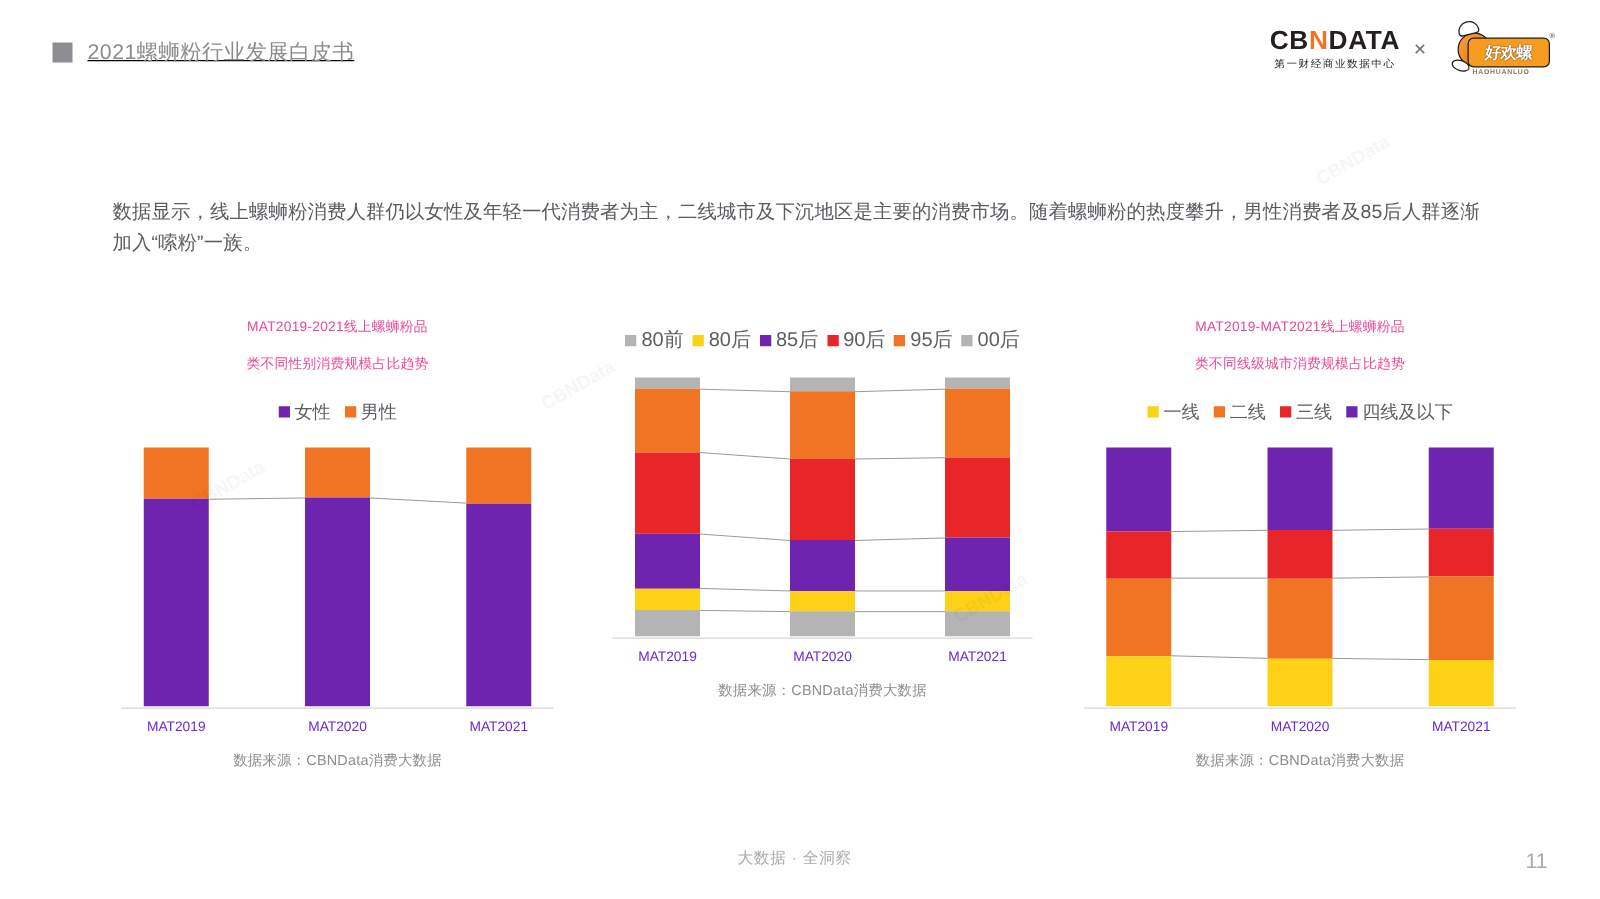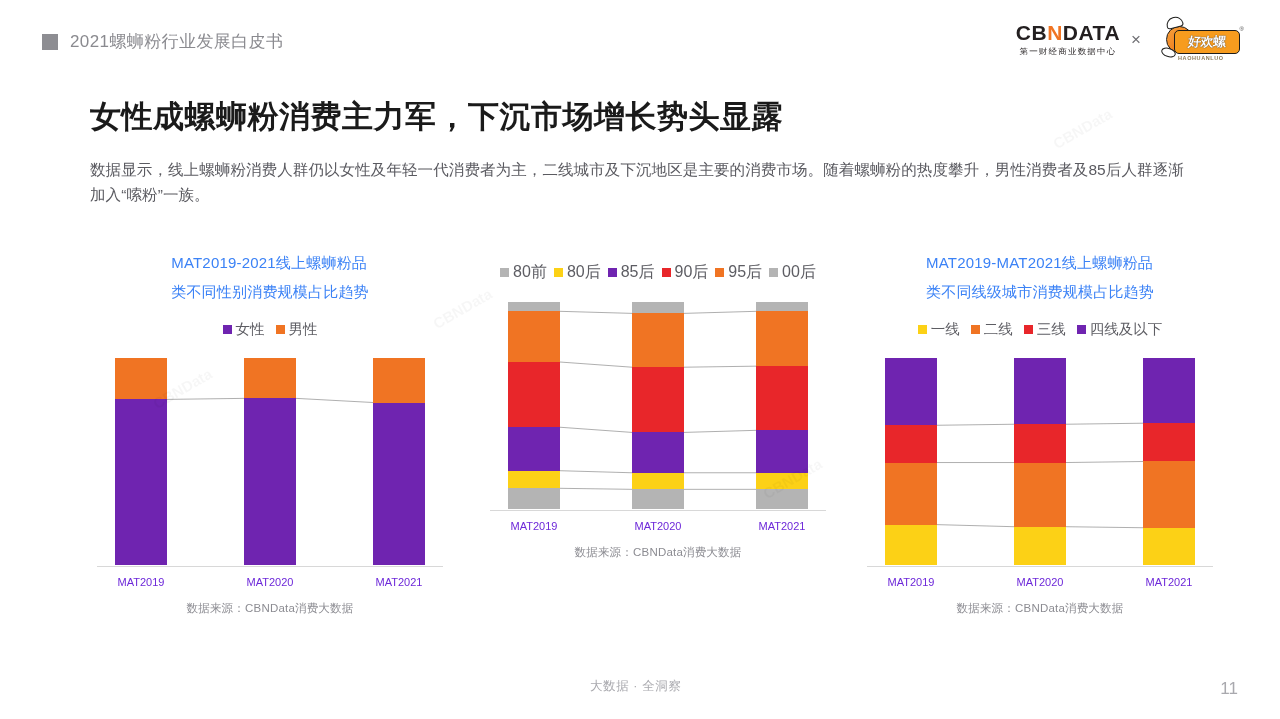--- a/index.html
+++ b/index.html
@@ -21,20 +21,21 @@
     position: absolute;
     top: 0; left: 0;
     width: 1280px; height: 78px;
   }
   .header-left {
     position: absolute;
     left: 42px; top: 30px;
     display: flex;
     align-items: center;
     gap: 12px;
+    text-decoration: underline;
   }
   .header-square {
     width: 16px; height: 16px;
     background: #8d8d92;
     flex: 0 0 auto;
   }
   .header-title {
     font-size: 17px;
     color: #8a8a8f;
     letter-spacing: 0.4px;
@@ -172,23 +173,23 @@
     width: 370px;
     display: flex;
     flex-direction: column;
     align-items: center;
   }
   .chart-card.c1 { margin-left: 85px; }
   .chart-card.c2 { margin-left: 18px; }
   .chart-card.c3 { margin-left: 12px; }
 
   .chart-title {
-    font-size: 15px;
-    color: #3b82f6;
-    text-align: left;
+    font-size: 11px;
+    color: #ec4899;
+    text-align: center;
     line-height: 29px;
     letter-spacing: 0.2px;
     white-space: nowrap;
   }
   .chart-legend {
     display: flex;
     align-items: center;
     justify-content: center;
     margin-top: 14px;
     gap: 11px;
@@ -319,21 +320,20 @@
         </div>
         <div class="brand-badge">
           <span class="brand-badge-text">好欢螺</span>
         </div>
         <div class="brand-sub">HAOHUANLUO</div>
         <div class="brand-reg">®</div>
       </div>
     </div>
   </div>
 
-  <h1 class="main-title">女性成螺蛳粉消费主力军，下沉市场增长势头显露</h1>
   <p class="desc">数据显示，线上螺蛳粉消费人群仍以女性及年轻一代消费者为主，二线城市及下沉地区是主要的消费市场。随着螺蛳粉的热度攀升，男性消费者及85后人群逐渐加入“嗦粉”一族。</p>
 
   <div class="charts">
 
     <div class="chart-card c1">
       <div class="chart-title">
         <div>MAT2019-2021线上螺蛳粉品</div>
         <div>类不同性别消费规模占比趋势</div>
       </div>
       <div class="chart-legend" id="legend-0">

